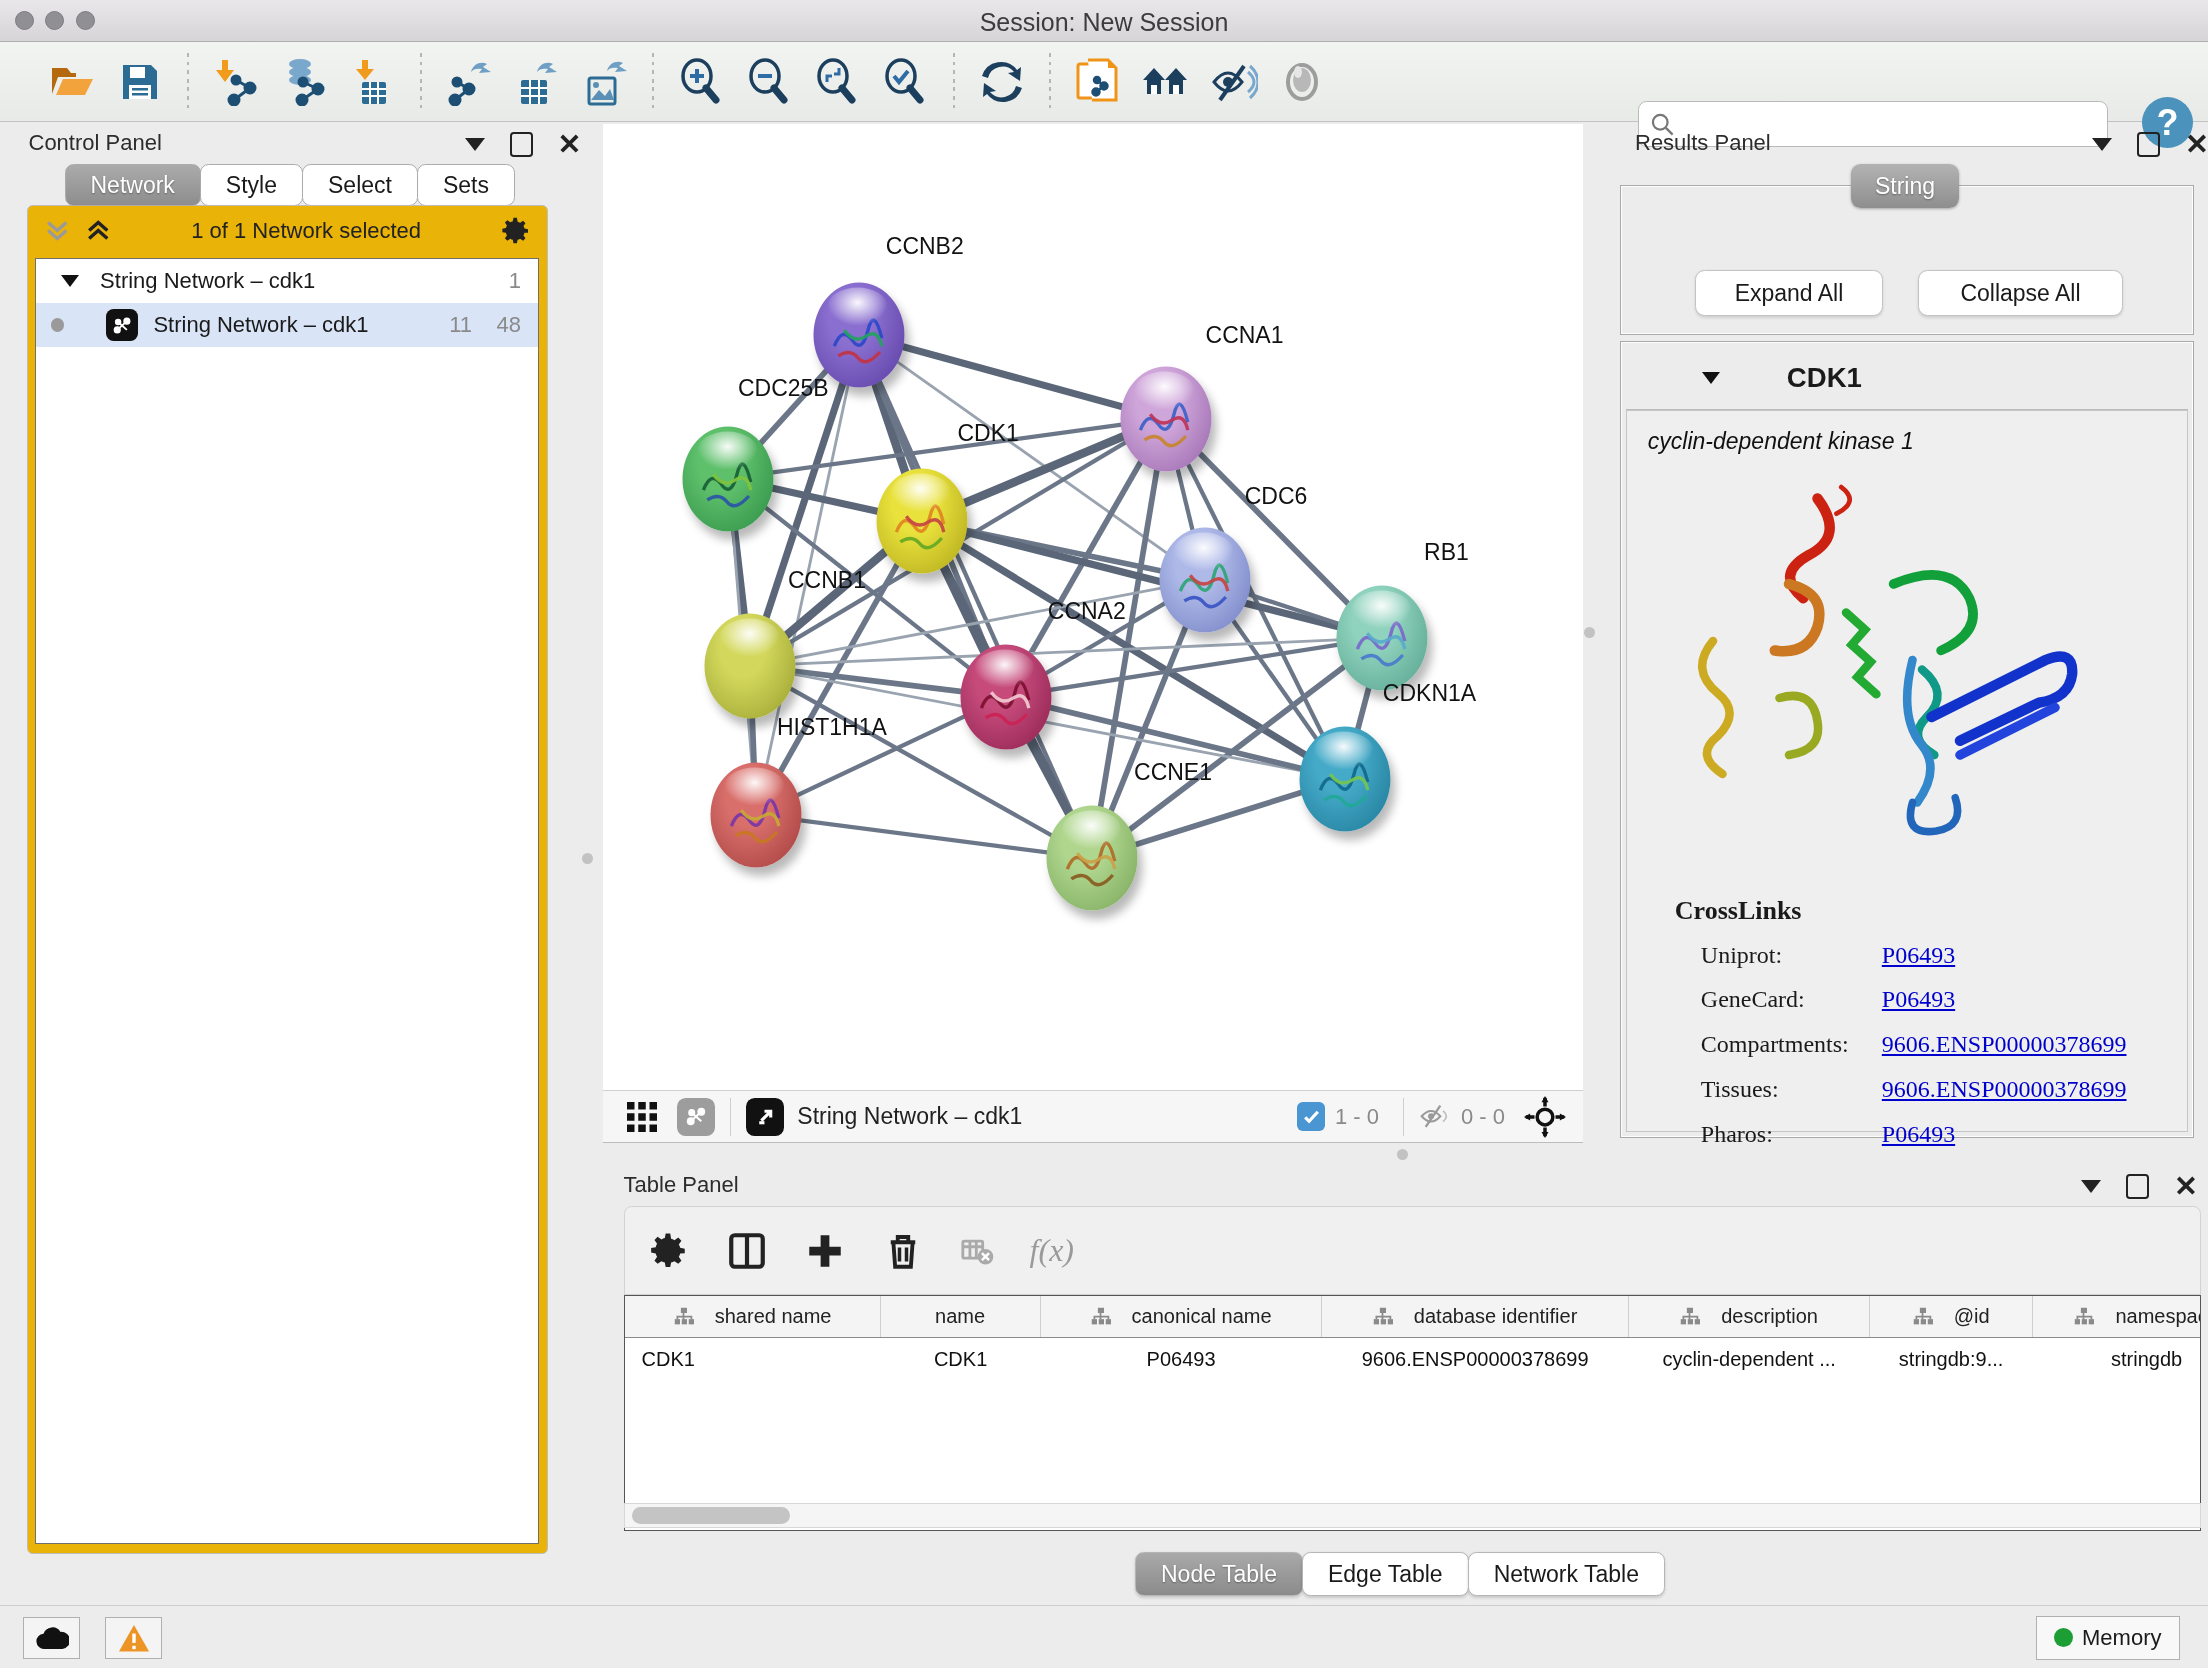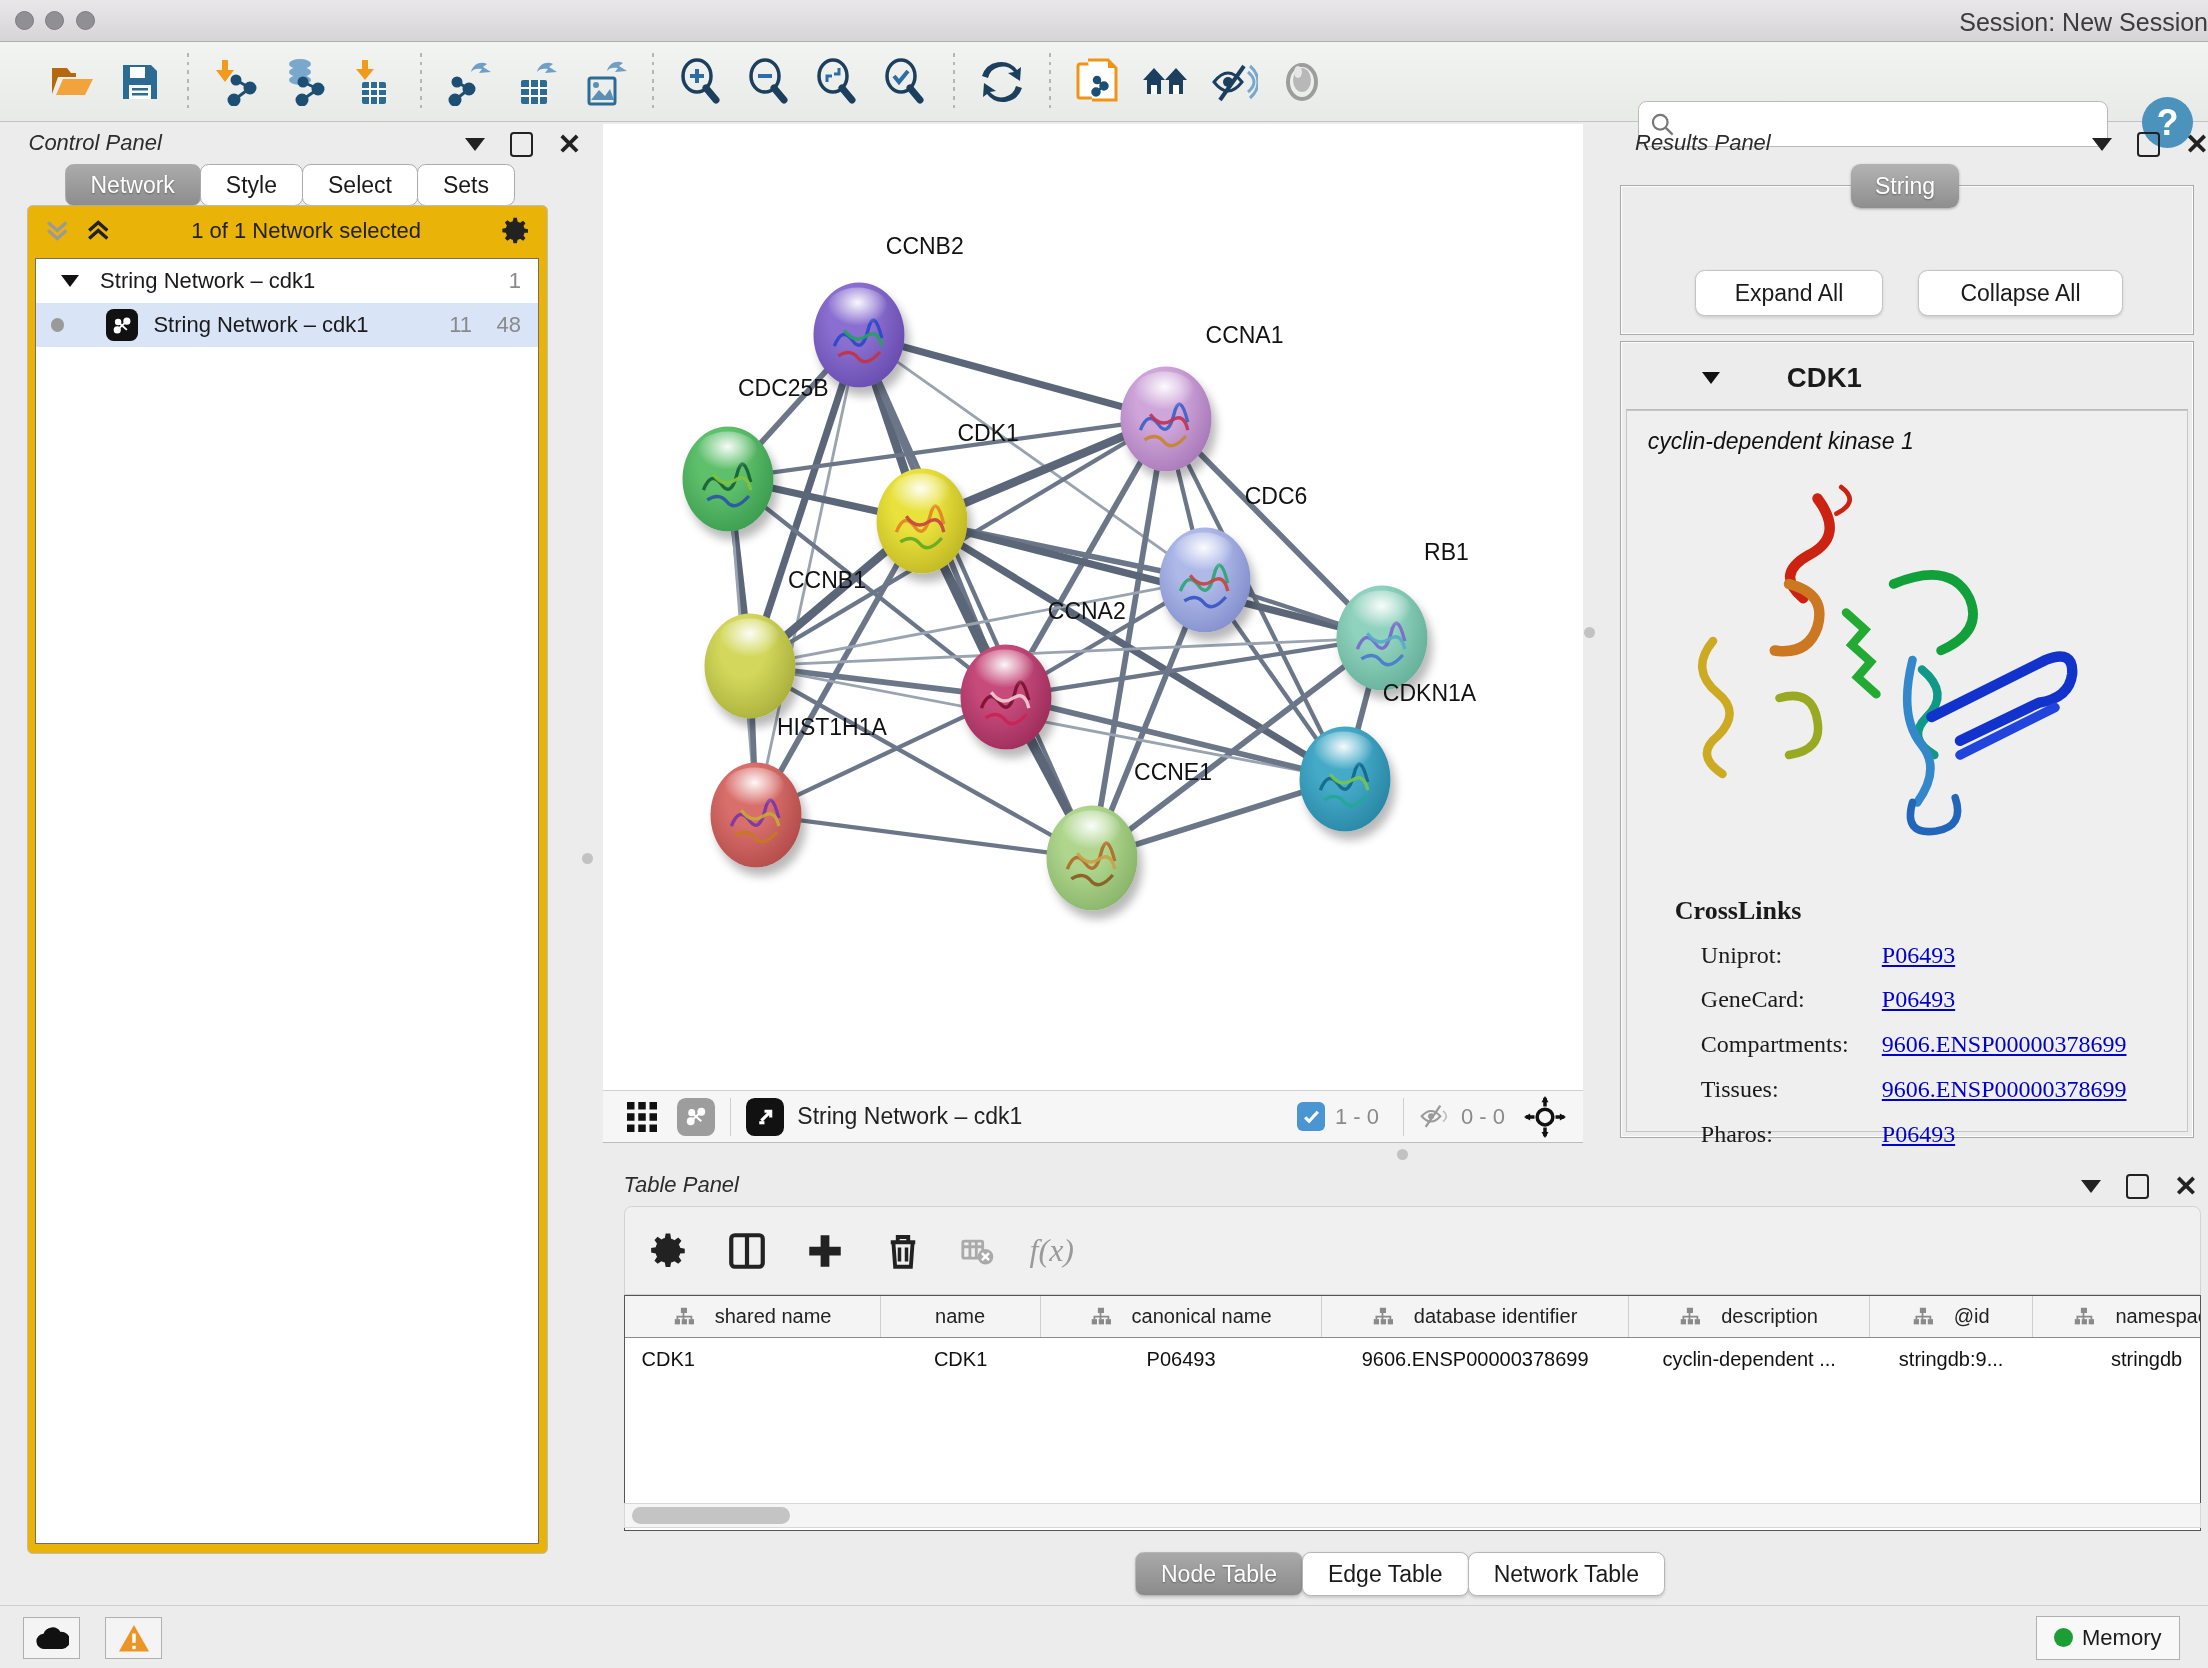--- a/index.html
+++ b/index.html
@@ -5,39 +5,39 @@
   * { margin:0; padding:0; box-sizing:border-box; }
   html,body { width:2208px; height:1668px; }
   body { font-family:"Liberation Sans", sans-serif; background:#ececec; color:#1a1a1a; position:relative; overflow:hidden; }
   .app { position:absolute; inset:0; }
 
   
   .titlebar { position:absolute; left:0; top:0; width:2208px; height:42px;
     background:linear-gradient(#e9e7e9,#d6d4d6); border-bottom:1px solid #aeacae; }
   .traffic { position:absolute; left:15px; top:11.4px; display:flex; gap:11.4px; }
   .tl { width:19px; height:19px; border-radius:50%; background:#8f8f94; border:1px solid #7c7c80; }
-  .win-title { position:absolute; left:0; right:0; top:7.6px; text-align:right; font-size:25px; color:#3c3c3c; }
+  .win-title { position:absolute; left:0; right:0; top:7.6px; text-align:center; font-size:25px; color:#3c3c3c; }
 
   
   .toolbar { position:absolute; left:0; top:42px; width:2208px; height:80px;
     background:linear-gradient(#f2f4f2,#e8eae8); border-bottom:1px solid #c2c2c2; }
   .tb-row { position:absolute; left:38px; top:0; height:80px; display:flex; align-items:center; }
   .icon-btn { width:68px; height:68px; display:flex; align-items:center; justify-content:center; }
   .icon-btn svg { width:48px; height:48px; }
   .tb-sep { width:1.9px; height:59px; margin:0 13.3px;
     background:repeating-linear-gradient(#b5b5b5 0 3.8px, transparent 3.8px 8.6px); }
   .searchbox { position:absolute; left:1638px; top:59px; width:470px; height:46px; background:#fff;
     border:1.9px solid #b9b9b9; border-radius:8.6px; display:flex; align-items:center; padding:0 9.5px; }
   .searchbox svg { width:27px; height:27px; margin-right:7.6px; }
   .searchbox input { border:none; outline:none; flex:1; font-size:21px; font-family:"Liberation Sans",sans-serif; background:transparent; }
   .help-btn { position:absolute; left:2142px; top:55px; width:51px; height:51px; border-radius:50%;
     background:#4b93bc; color:#fff; font-size:36px; font-weight:bold; display:flex; align-items:center; justify-content:center; }
 
   
-  .panel-title { font-size:22px; color:#2c2c2c;font-style:italic; }
+  .panel-title { font-size:22px; color:#2c2c2c; }
   .panel-ctrls { position:absolute; display:flex; gap:25px; align-items:center; }
   .pc-arrow { width:0; height:0; border-left:10.5px solid transparent; border-right:10.5px solid transparent; border-top:13.3px solid #222; }
   .pc-float { width:23px; height:25px; border:2.9px solid #222; border-radius:3.8px; }
   .pc-close { font-size:28.5px; font-weight:bold; color:#222; line-height:25px; }
 
   
   .control-panel { position:absolute; left:9.5px; top:126px; width:554px; height:1440px; }
   .cp-header { position:absolute; left:19px; top:3.8px; }
   .cp-tabs { position:absolute; left:55px; top:38px; height:42px; display:flex; }
   .cp-tab { height:42px; padding:0 25px; background:#fff; border:1px solid #ababab; border-radius:8.6px;

